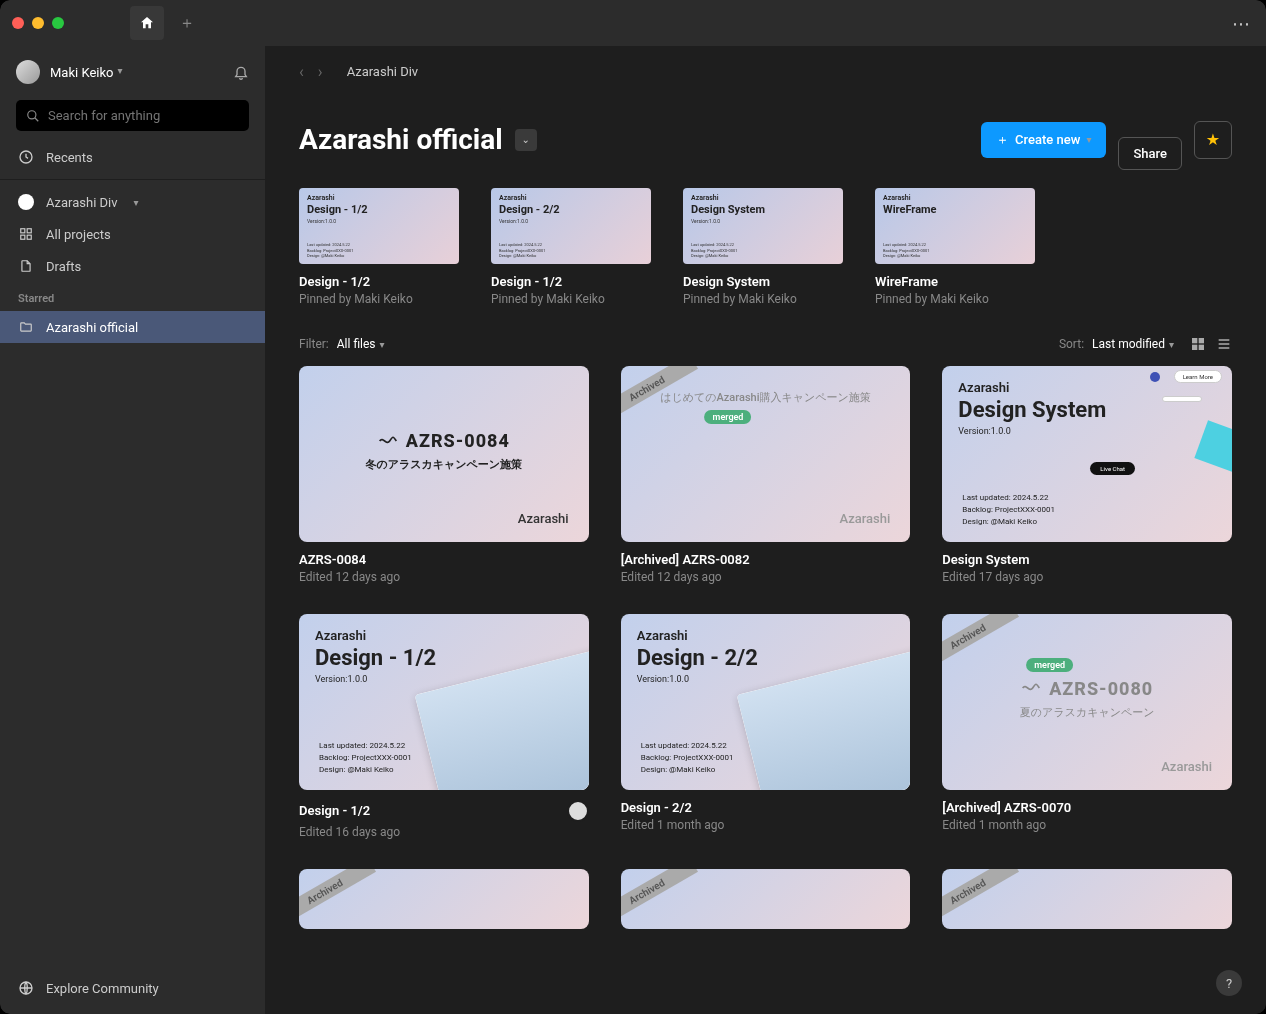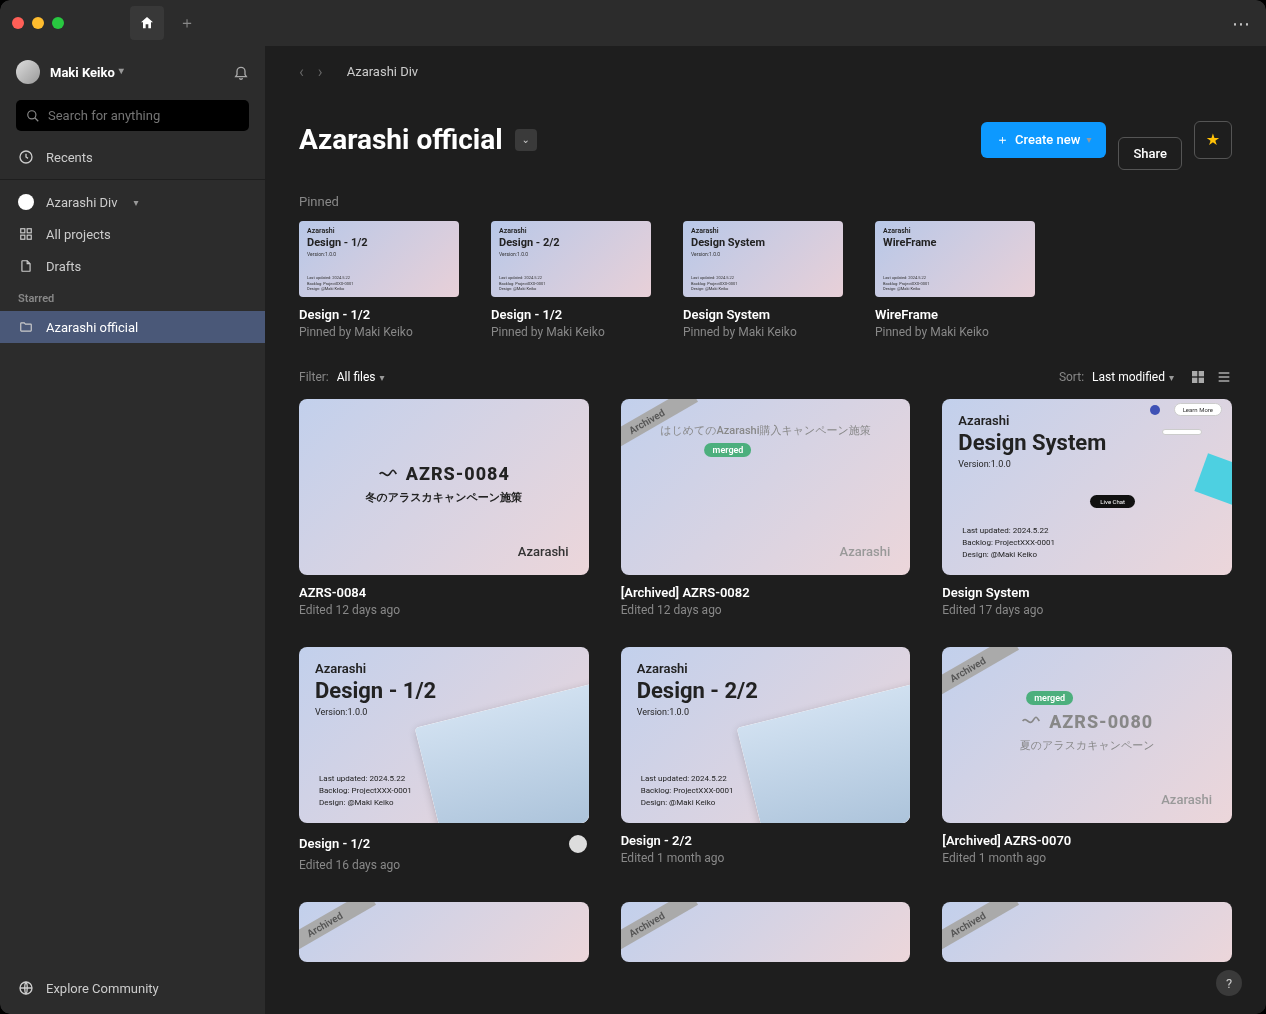--- a/index.html
+++ b/index.html
@@ -9,21 +9,21 @@
 .traffic { display:flex; gap:8px; margin-right:66px; }
 .tl { width:12px; height:12px; border-radius:50%; }
 .tl.red{background:#ff5f57;} .tl.yellow{background:#febc2e;} .tl.green{background:#28c840;}
 .tab-home { width:34px; height:34px; display:flex; align-items:center; justify-content:center; background:#383838; border-radius:4px; }
 .tab-plus { width:34px; height:34px; display:flex; align-items:center; justify-content:center; color:#888; margin-left:6px; cursor:pointer; }
 .titlebar-more { position:absolute; right:14px; color:#ccc; font-size:18px; letter-spacing:2px; cursor:pointer; }
 .body { flex:1; display:flex; overflow:hidden; }
 .sidebar { width:265px; background:#2c2c2c; display:flex; flex-direction:column; color:#ccc; font-size:13px; }
 .user-row { display:flex; align-items:center; padding:14px 16px 10px; gap:10px; }
 .avatar { width:24px; height:24px; border-radius:50%; background:linear-gradient(135deg,#ddd,#999); }
-.user-name { font-weight:700; color:#fff; flex:1; display:flex; align-items:flex-start; gap:4px; }
+.user-name { font-weight:400; color:#fff; flex:1; display:flex; align-items:flex-start; gap:4px; }
 .chev { font-size:10px; color:#999; }
 .bell { width:16px; height:16px; color:#aaa; cursor:pointer; }
 .search { margin:6px 16px 10px; background:#000000; border-radius:5px; display:flex; align-items:center; padding:8px 10px; gap:8px; color:#888; }
 .search input { background:none; border:none; outline:none; color:#ccc; font-size:13px; flex:1; }
 .nav-item { display:flex; align-items:center; gap:12px; padding:8px 18px; cursor:pointer; color:#ccc; }
 .nav-icon { width:16px; height:16px; display:flex; align-items:center; justify-content:center; color:#ccc; }
 .divider { height:1px; background:#1e1e1e; margin:6px 0; }
 .section-label { padding:10px 18px 6px; font-size:11px; font-weight:600; color:#888; }
 .nav-item.active { background:#4a5878; color:#fff; }
 .sidebar-spacer { flex:1; }
@@ -198,21 +198,20 @@
           <span class="chev">▾</span>
         </div>
         <div class="btn secondary">
             <span>Share</span>
           </div>
         <div class="btn icon-only">
             <span class="star">★</span>
           </div>
       </div>
 
-      <div class="section-title">Pinned</div>
       <div class="pinned-row" id="pinned-row">
           <div class="pin-card">
             <div class="thumb">
     <div class="thumb-title">Azarashi</div>
     <div class="thumb-sub">Design - 1/2</div>
     <div class="thumb-ver">Version:1.0.0</div>
     <div class="thumb-meta">Last updated: 2024.5.22<br>Backlog: ProjectXXX-0001<br>Design: @Maki Keiko</div>
   </div>
   <div class="card-title">Design - 1/2</div>
   <div class="card-sub">Pinned by Maki Keiko</div>

